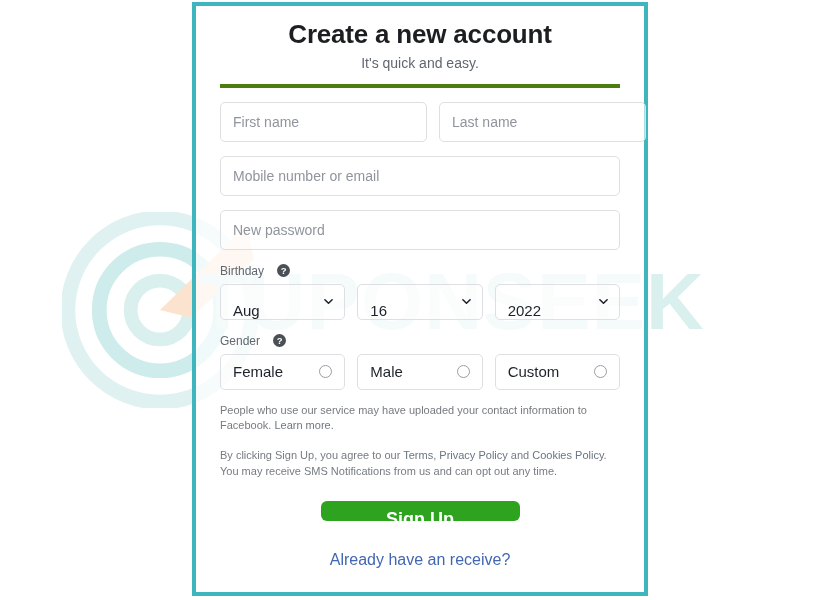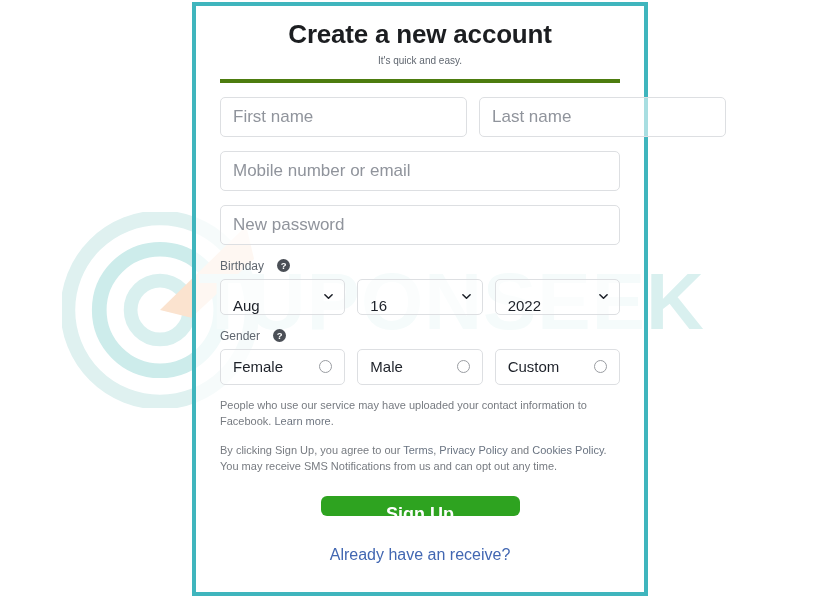--- a/index.html
+++ b/index.html
@@ -71,42 +71,42 @@
   }
   #signup-title {
     font-size: 26px;
     font-weight: bold;
     color: #1c1e21;
     letter-spacing: -0.2px;
     margin: 0 0 5px 0;
     line-height: 1.15;
   }
   #signup-subtitle {
-    font-size: 10px;
+    font-size: 14px;
     color: #606770;
     margin: 0;
     line-height: 1.2;
   }
 
   
   .field-row {
     display: flex;
     gap: 12px;
     margin-top: 14px;
   }
   .text-field {
     flex: 1;
     height: 40px;
     box-sizing: border-box;
     border: 1px solid #dddfe2;
     border-radius: 5px;
     background: rgba(255,255,255,0.55);
     padding: 0 12px;
     font-family: "Liberation Sans", sans-serif;
-    font-size: 17px;
+    font-size: 14px;
     color: #1d2129;
     outline: none;
   }
   .text-field::placeholder {
     color: #90949c;
     opacity: 1;
   }
 
   
   .section-label {

